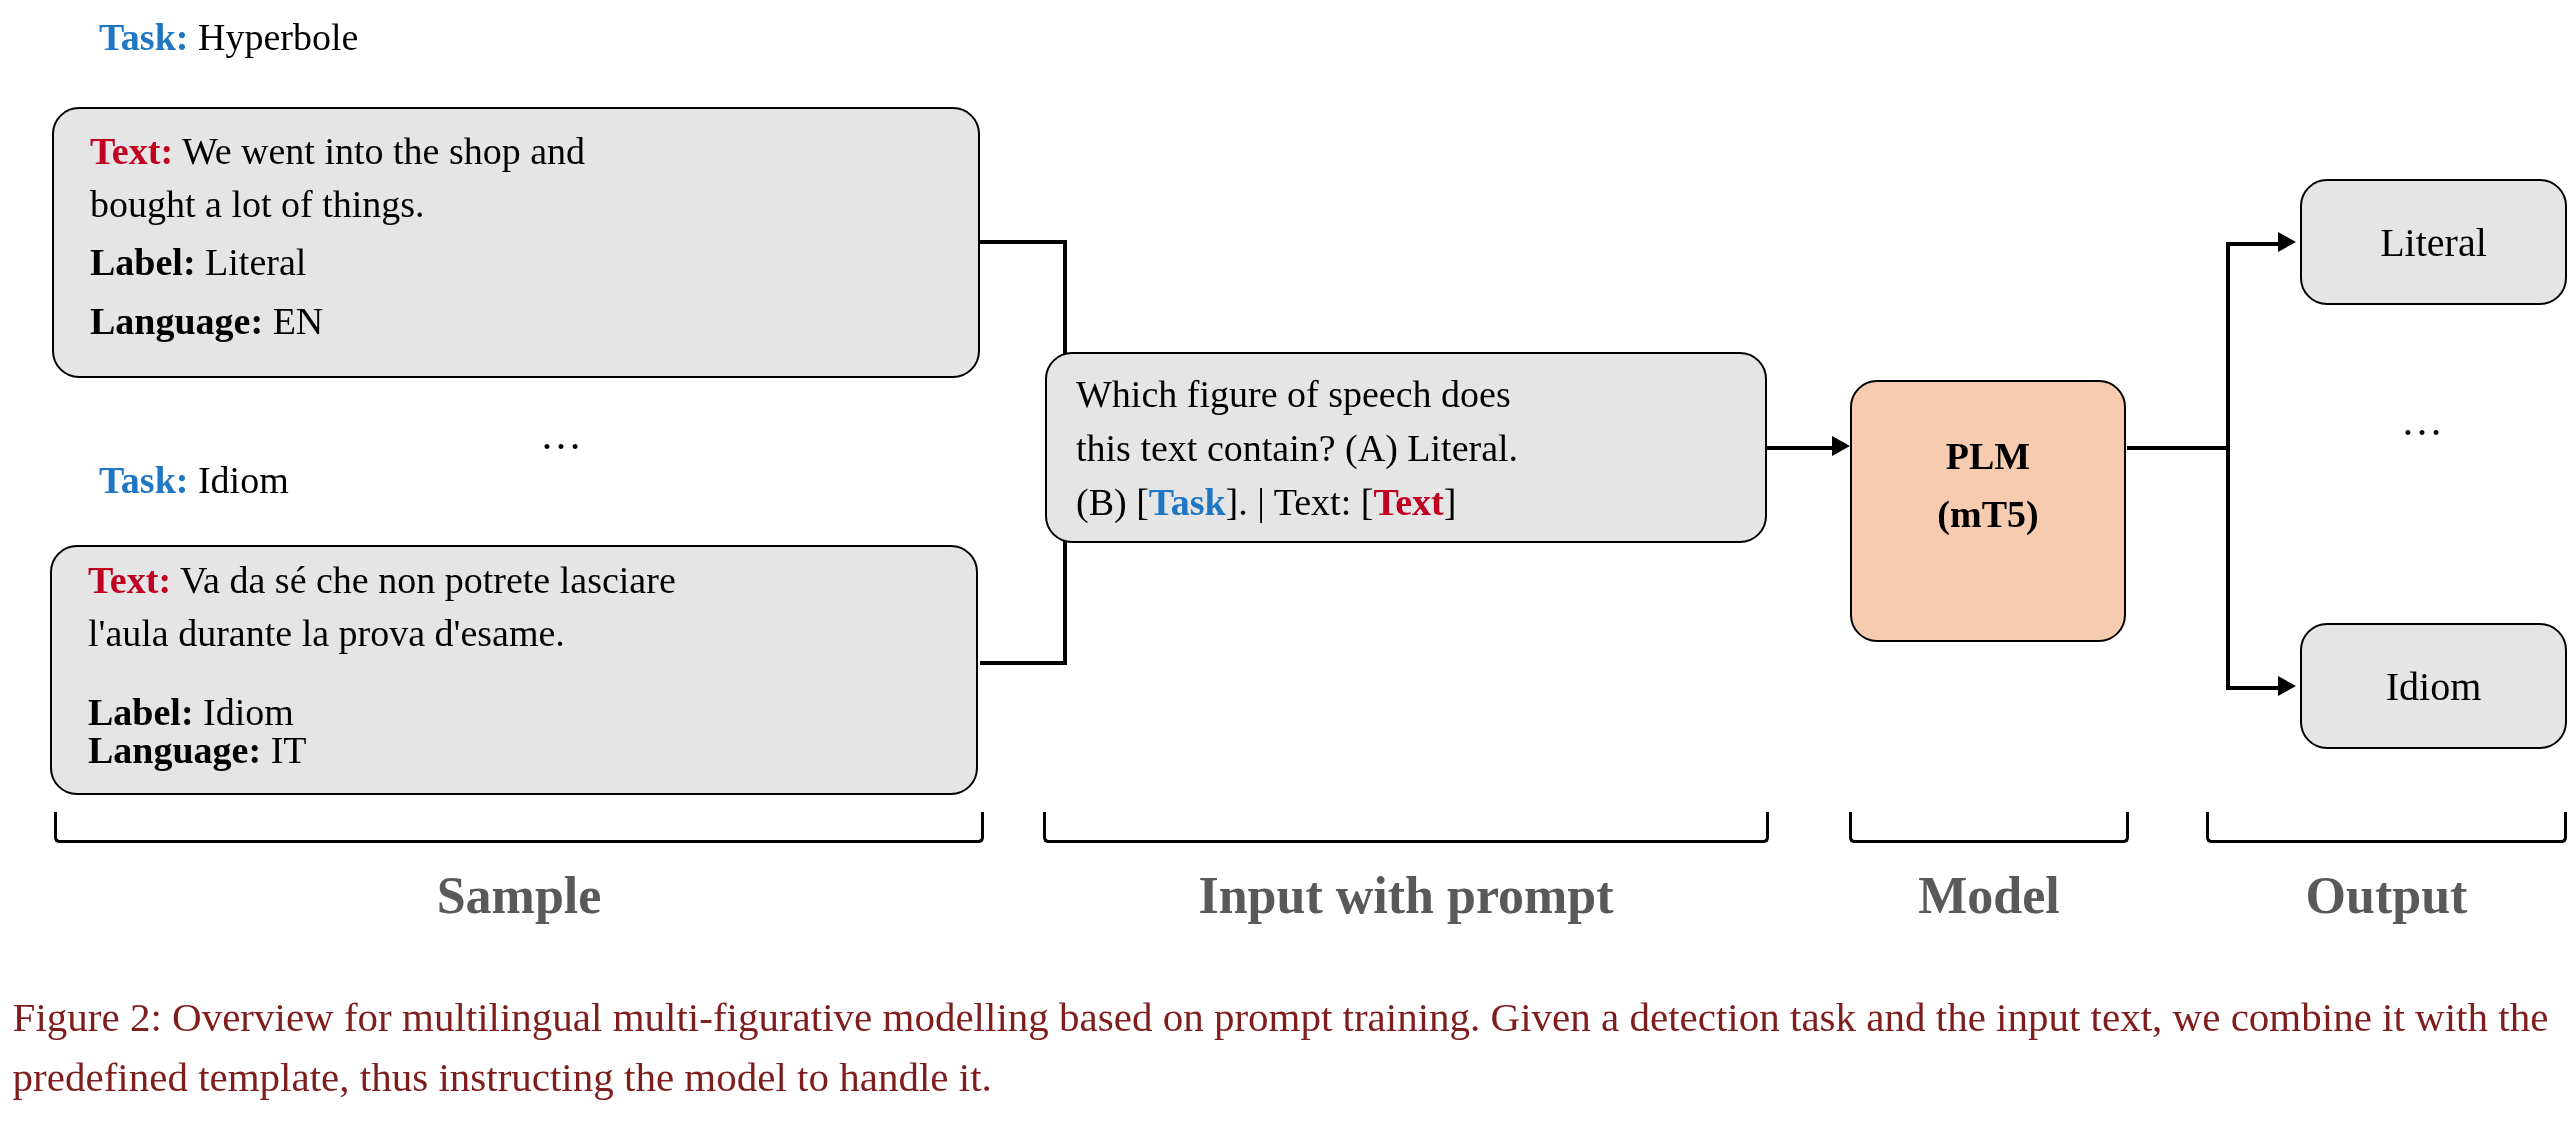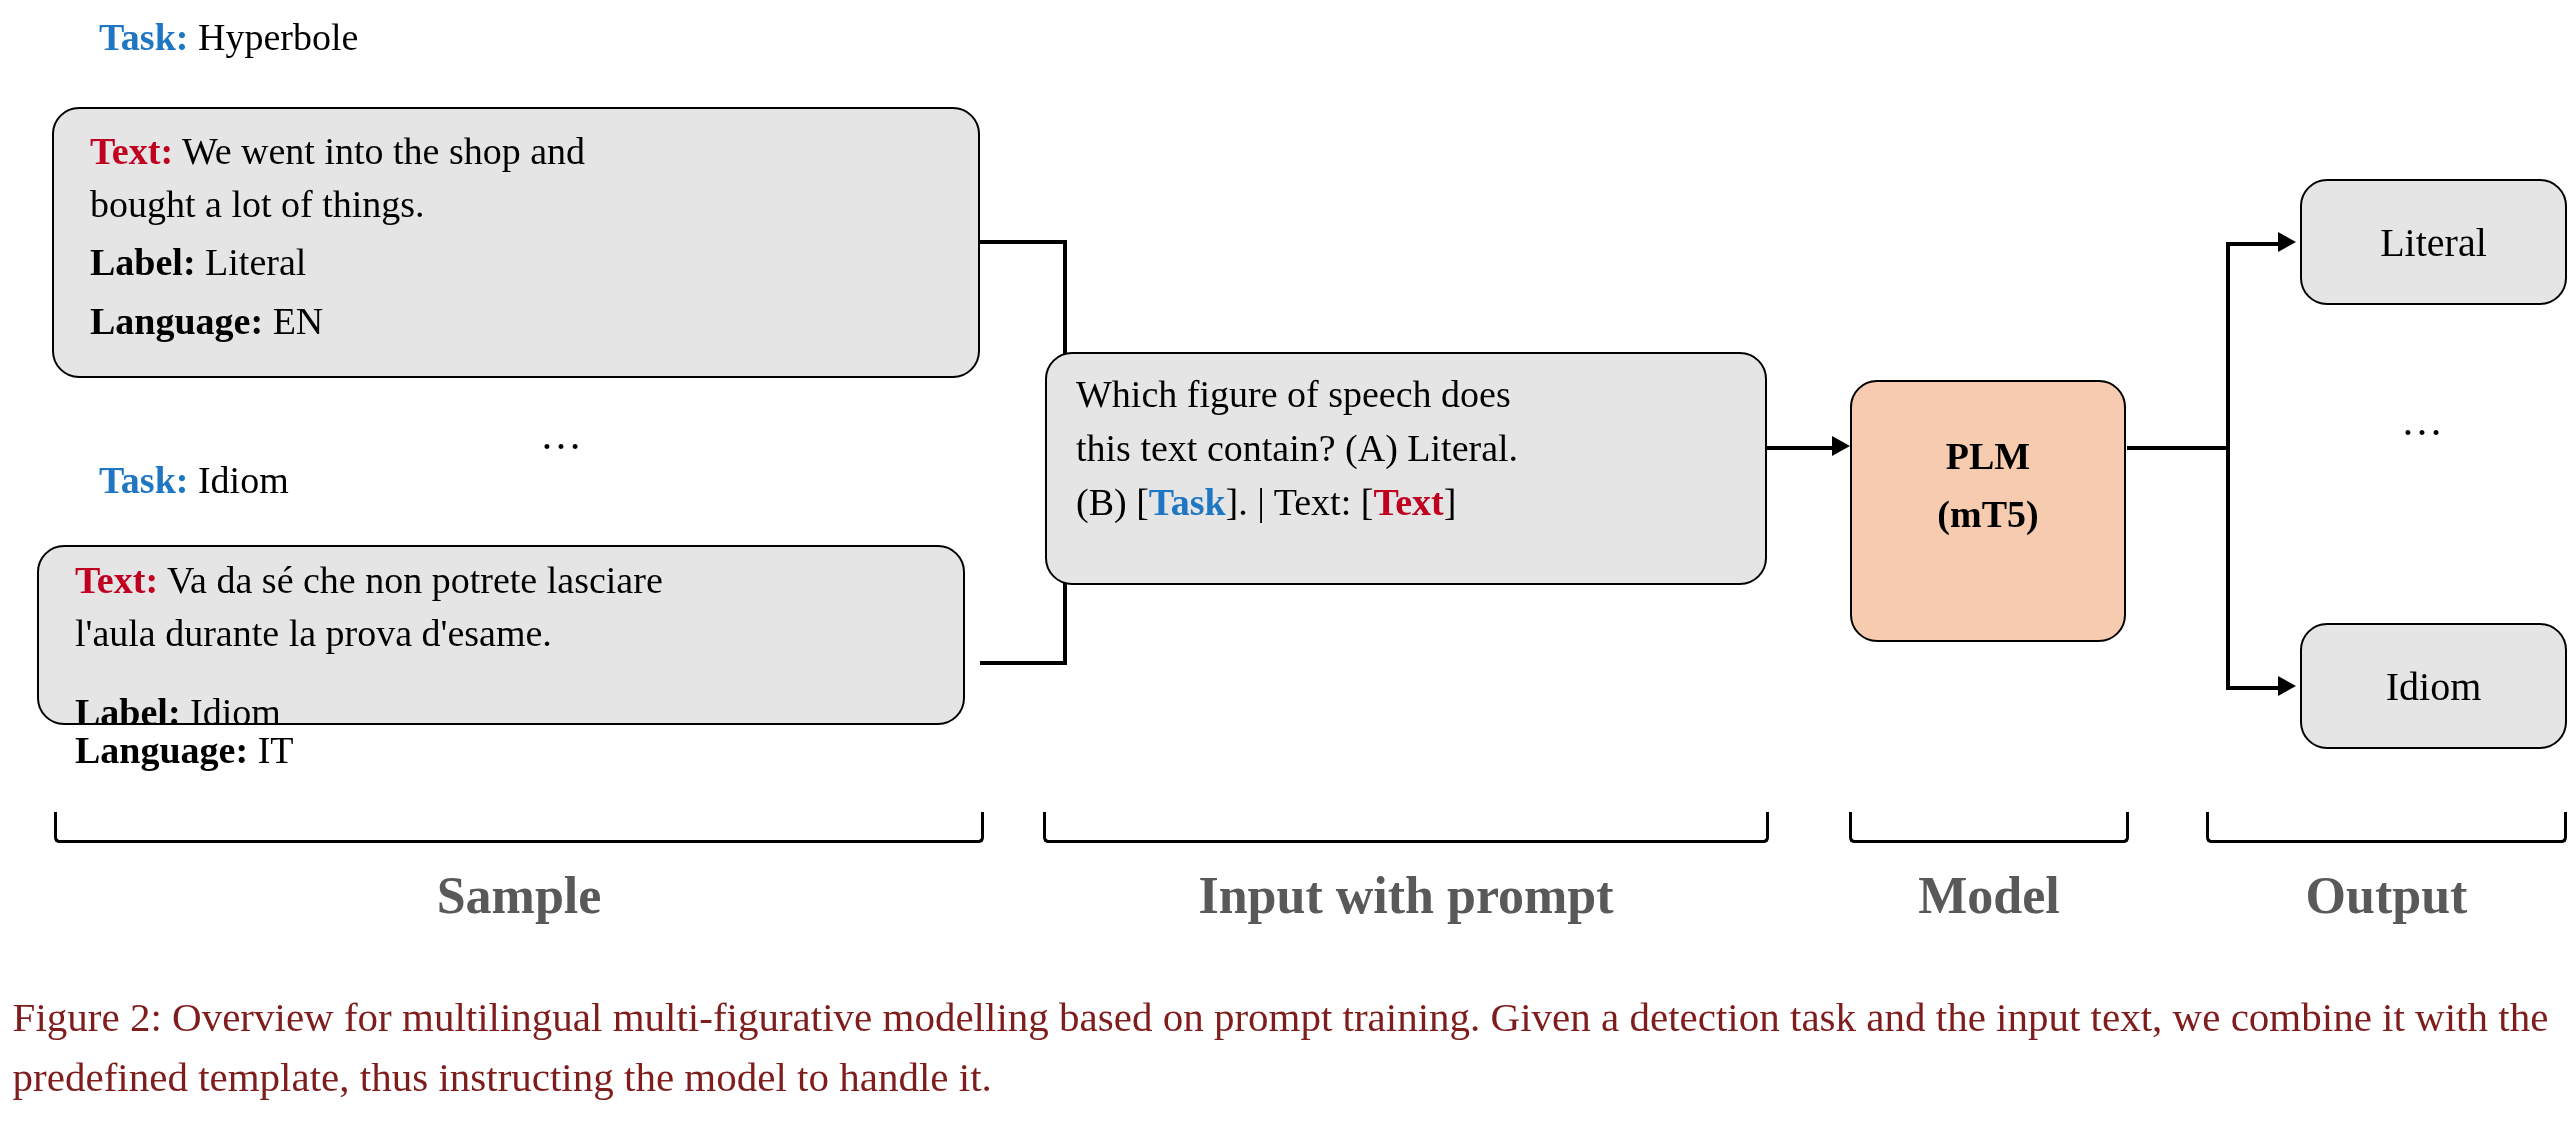--- a/index.html
+++ b/index.html
@@ -154,21 +154,21 @@
     </div>
   </div>
 
   <div class="dots" style="left:540px; top:411px;">…</div>
 
   <div class="tasklabel" style="left:99px; top:459px;">
     <span class="kw-task">Task:</span>
     <span>Idiom</span>
   </div>
 
-  <div class="rbox" style="left:37px; top:545px; width:928px; height:180px;">
+  <div class="rbox" style="left:50px; top:545px; width:928px; height:250px;">
     <div class="sample-line abs" style="left:36px; top:7.2px;">
       <span class="kw-text">Text:</span>
       <span>Va da sé che non potrete lasciare</span>
     </div>
     <div class="sample-line abs" style="left:36px; top:60px;">l'aula durante la prova d'esame.</div>
     <div class="sample-line abs" style="left:36px; top:118px;margin-top:21px;">
       <span class="kw-bold">Label:</span>
       <span>Idiom</span>
     </div>
     <div class="sample-line abs" style="left:36px; top:177px;">
@@ -176,21 +176,21 @@
       <span>IT</span>
     </div>
   </div>
 
   <div class="line-h" style="left:980px; top:240px; width:87px;"></div>
   <div class="line-h" style="left:980px; top:661px; width:87px;"></div>
   <div class="line-v" style="left:1063px; top:240px; height:424px;"></div>
   <div class="line-h" style="left:1063px; top:447px; width:51px;"></div>
   <div class="arrow-head" style="left:1110px; top:437px;"></div>
 
-  <div class="rbox" style="left:1045px; top:352px; width:722px; height:233px;text-decoration:underline;">
+  <div class="rbox" style="left:1045px; top:352px; width:722px; height:191px;text-decoration:underline;">
     <div class="prompt-line abs" style="left:29px; top:12.6px;">Which figure of speech does</div>
     <div class="prompt-line abs" style="left:29px; top:67px;">this text contain? (A) Literal.</div>
     <div class="prompt-line abs" style="left:29px; top:121px;">
       <span>(B) [</span><span class="kw-task">Task</span><span>]. | Text: [</span><span class="kw-text">Text</span><span>]</span>
     </div>
   </div>
 
   <div class="line-h" style="left:1767px; top:446px; width:72px;"></div>
   <div class="arrow-head" style="left:1832px; top:436px;"></div>
 

